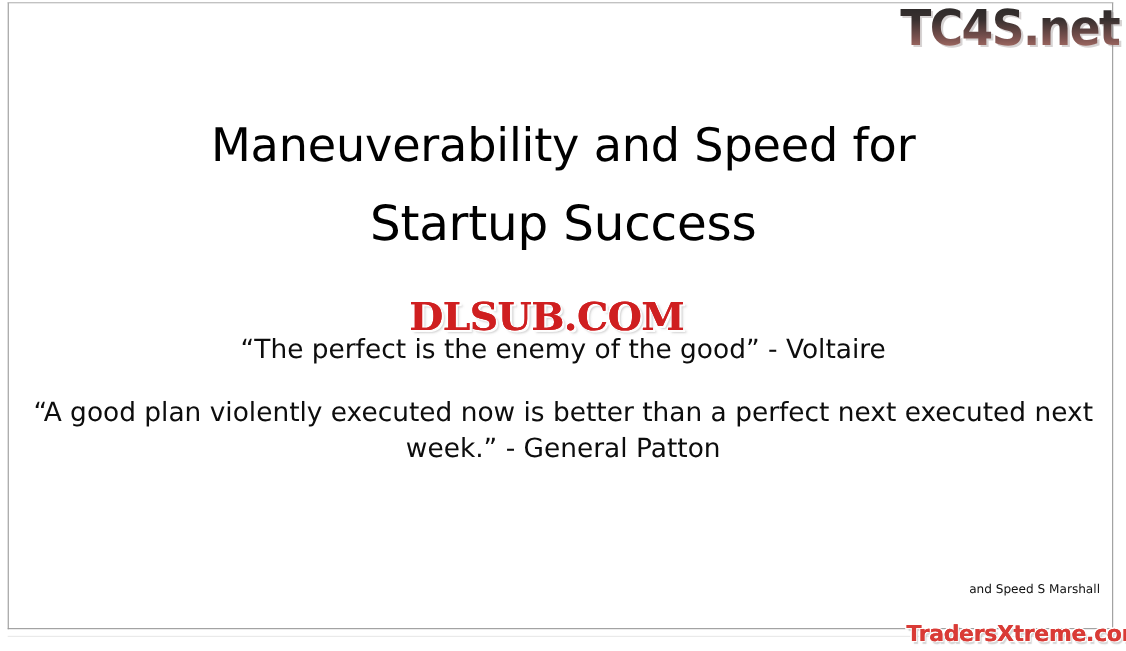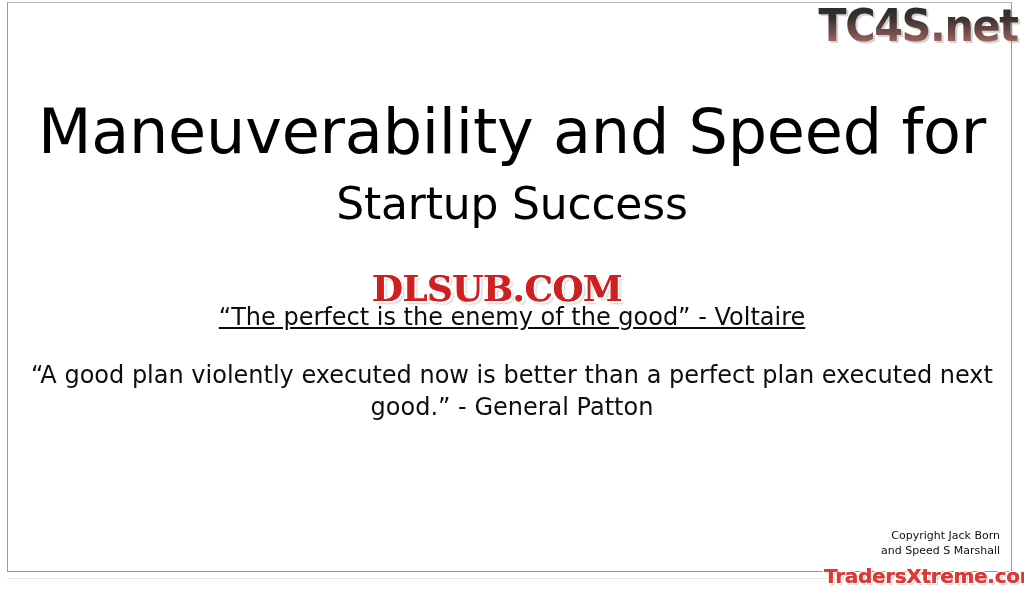--- a/index.html
+++ b/index.html
@@ -54,36 +54,35 @@
     font-weight: 400;
     font-size: 54px;
     line-height: 72px;
     color: #000000;
     letter-spacing: -0.2px;
   }
   .title-line {
     display: block;
     white-space: nowrap;
   }
-  .title-line-1 { font-size: 62px; }
+  .title-line-1 { font-size: 42px; }
   .title-line-2 { font-size: 44px; }
 
   
   .quote-voltaire {
     position: absolute;
     left: 0;
     top: 302px;
     width: 1024px;
     text-align: center;
     font-family: "DejaVu Sans", "Liberation Sans", sans-serif;
     font-size: 24px;
     line-height: 30px;
     color: #0d0d0d;
     white-space: nowrap;
-    text-decoration: underline;
   }
   .quote-patton {
     position: absolute;
     left: 30px;
     top: 359px;
     width: 964px;
     text-align: center;
     font-family: "DejaVu Sans", "Liberation Sans", sans-serif;
     font-size: 24px;
     line-height: 32px;
@@ -215,24 +214,23 @@
   <div class="slide-frame"></div>
   <div class="slide-frame-shadow"></div>
 
   <div class="title-block">
     <span class="title-line title-line-1">Maneuverability and Speed for</span>
     <span class="title-line title-line-2">Startup Success</span>
   </div>
 
   <div class="quote-voltaire">“The perfect is the enemy of the good” - Voltaire</div>
 
-  <div class="quote-patton">“A good plan violently executed now is better than a perfect plan executed next good.” - General Patton</div>
+  <div class="quote-patton">“A good plan violently executed now is better than a perfect next executed next week.” - General Patton</div>
 
   <div class="copyright">
-    <div>Copyright Jack Born</div>
     <div>and Speed S Marshall</div>
   </div>
 
   <div class="tc4s-shadow">TC4S.net</div>
   <div class="tc4s-logo">TC4S.net</div>
 
   <div class="dlsub-watermark">DLSUB.COM</div>
   <div class="dlsub-fill">DLSUB.COM</div>
 
   <div class="tx-banner">TradersXtreme.com</div>

